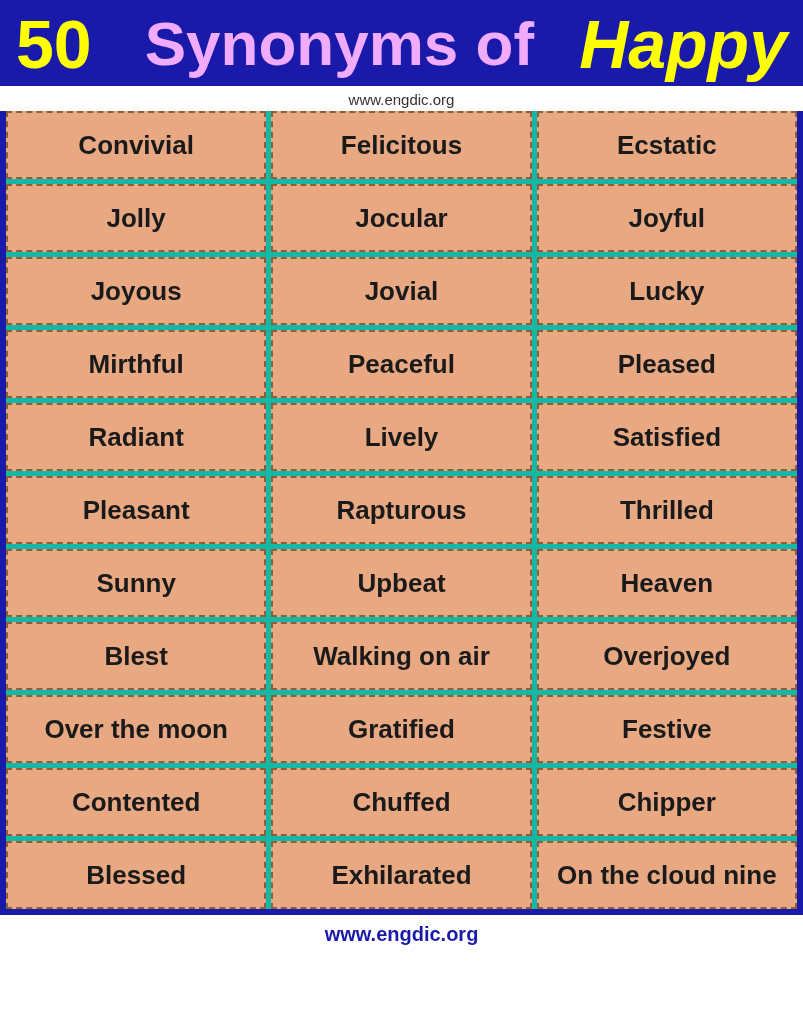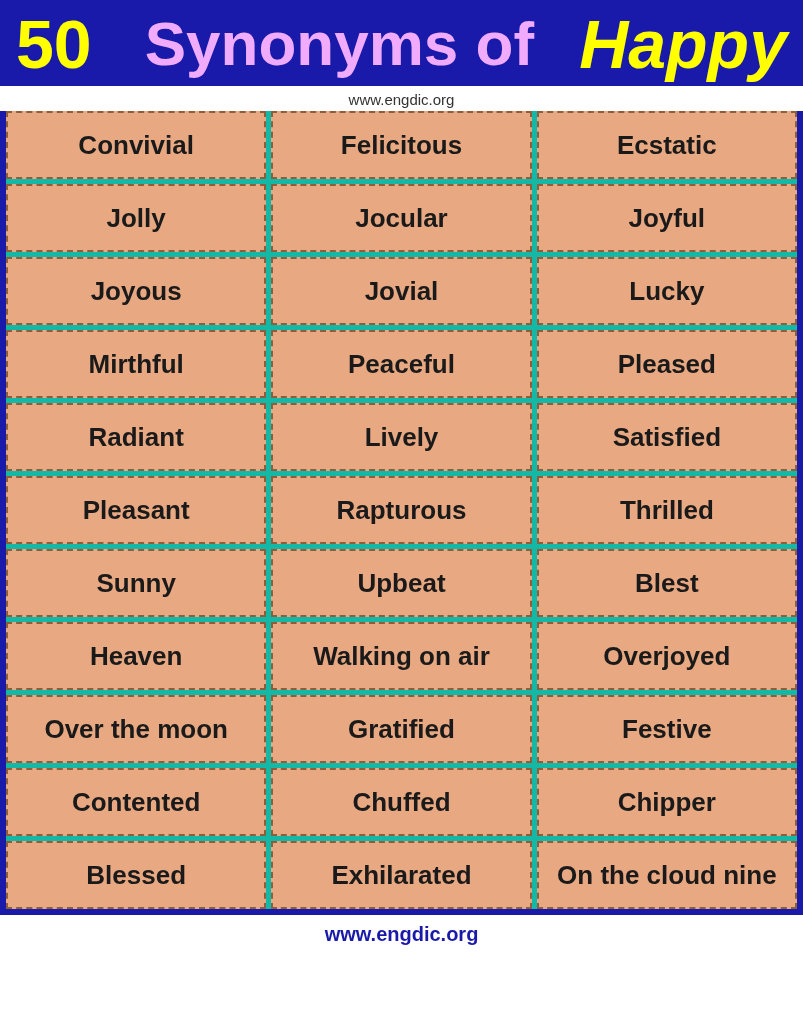--- a/index.html
+++ b/index.html
@@ -147,24 +147,24 @@
       <div class="cell">
         <span class="cell-text">Thrilled</span>
       </div>
       <div class="cell">
         <span class="cell-text">Sunny</span>
       </div>
       <div class="cell">
         <span class="cell-text">Upbeat</span>
       </div>
       <div class="cell">
+        <span class="cell-text">Heaven</span>
+      </div>
+      <div class="cell">
         <span class="cell-text">Blest</span>
-      </div>
-      <div class="cell">
-        <span class="cell-text">Heaven</span>
       </div>
       <div class="cell">
         <span class="cell-text">Walking on air</span>
       </div>
       <div class="cell">
         <span class="cell-text">Overjoyed</span>
       </div>
       <div class="cell">
         <span class="cell-text">Over the moon</span>
       </div>

